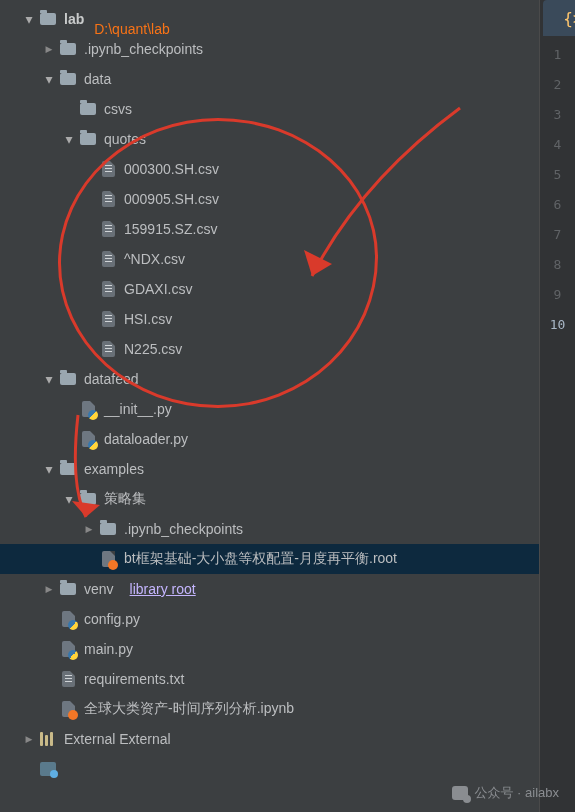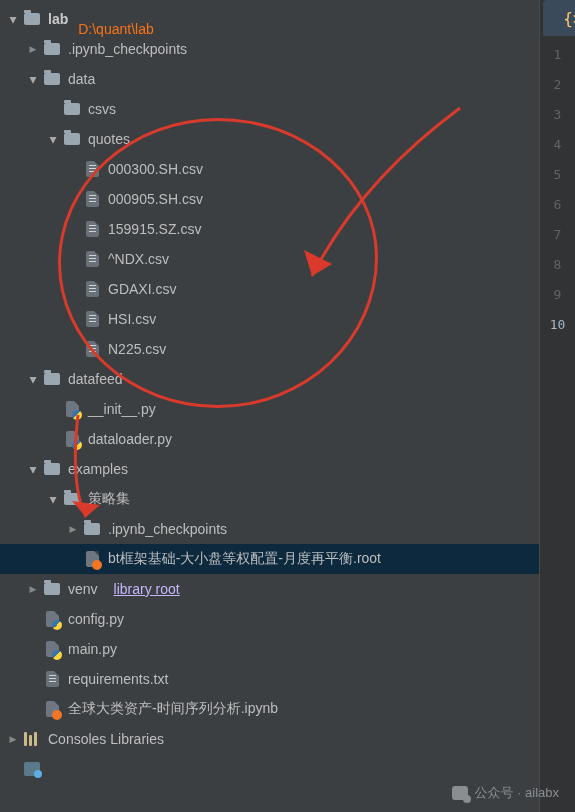--- a/index.html
+++ b/index.html
@@ -43,21 +43,21 @@
     color: #ffc66d;
     font-family: Consolas, monospace;
     font-size: 16px;
   }
 
   
   .row {
     display: flex;
     align-items: center;
     height: 30px;
-    padding-left: 4px;
+    padding-left: 20px;
     white-space: nowrap;
     cursor: pointer;
   }
   .row.selected { background: #0d293e; }
   .row .indent { display: inline-block; flex: 0 0 auto; }
   .row .arrow {
     width: 18px; height: 18px;
     display: inline-flex; align-items: center; justify-content: center;
     flex: 0 0 auto;
     color: #9aa0a6;
@@ -428,21 +428,21 @@
     <div class="row">
       <span class="indent" style="width:0px"></span>
       <span class="arrow collapsed"></span>
       <span class="icon">
           <span class="libicon">
             <span></span>
             <span></span>
             <span></span>
           </span>
         </span>
-      <span class="label">Consoles Libraries</span>
+      <span class="label">External External</span>
     </div>
 
     <div class="row">
       <span class="indent" style="width:18px"></span>
       <span class="icon">
           <span class="scricon"></span>
         </span>
     </div>
 
     <div class="anno-circle"></div>

